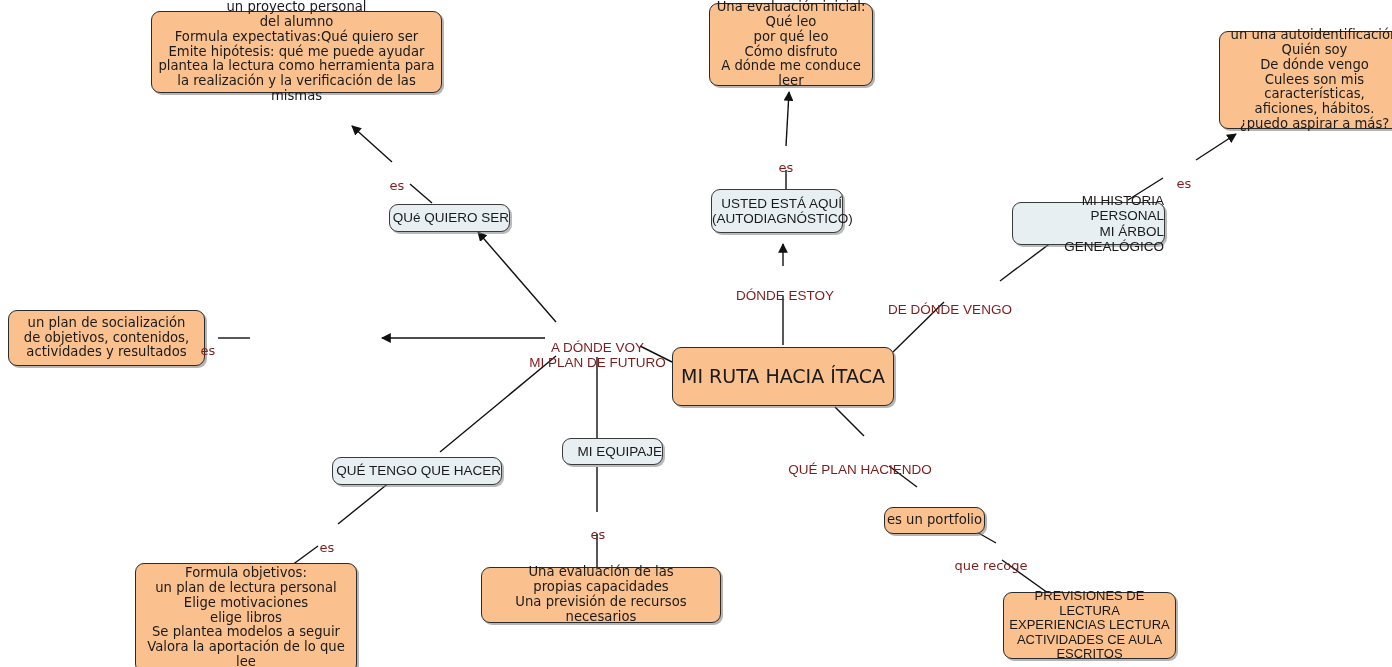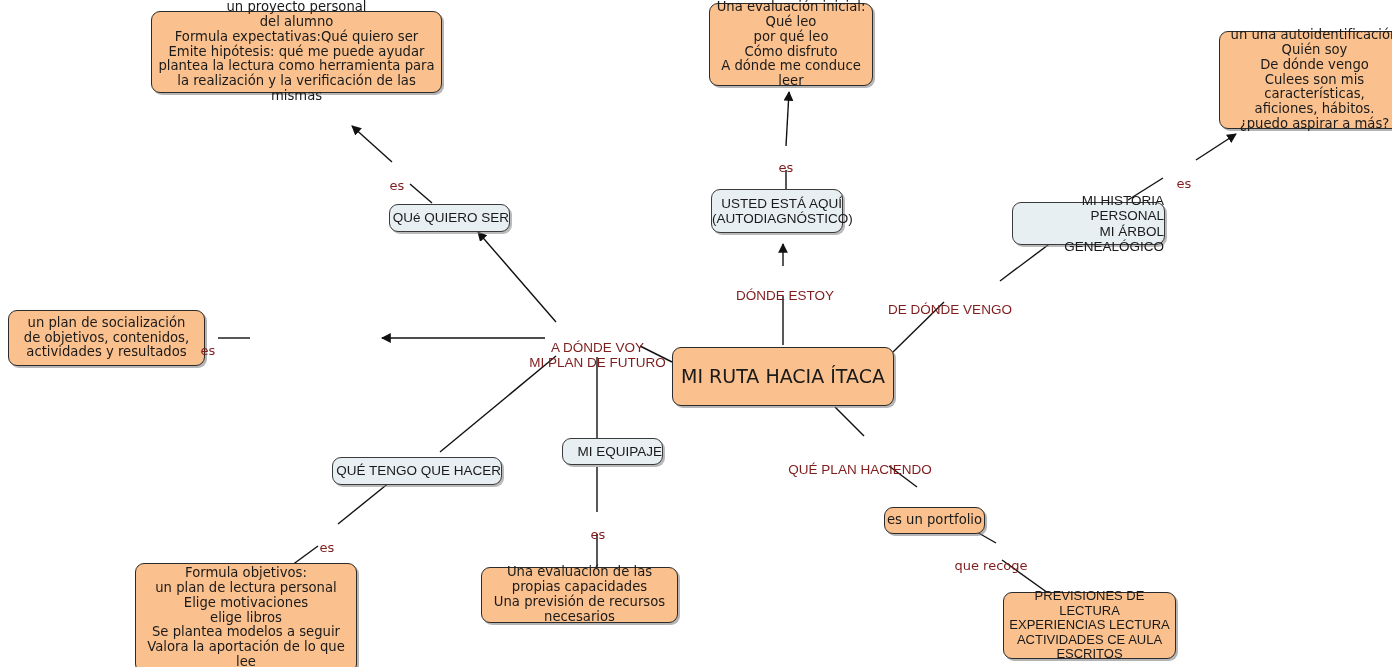--- a/index.html
+++ b/index.html
@@ -130,21 +130,21 @@
 
   <div class="node concept" style="left:135px;top:563px;width:222px;height:110px;">
     <span>Formula objetivos:
 un plan de lectura personal
 Elige motivaciones
 elige libros
 Se plantea modelos a seguir
 Valora la aportación de lo que lee</span>
   </div>
 
-  <div class="node concept" style="left:481px;top:567px;width:197px;height:56px;">
+  <div class="node concept" style="left:481px;top:567px;width:240px;height:56px;">
     <span>Una evaluación de las
 propias capacidades
 Una previsión de recursos necesarios</span>
   </div>
 
   <div class="node link" style="left:389px;top:204px;width:121px;height:28px;">
     <span>QUé QUIERO SER</span>
   </div>
 
   <div class="node link" style="left:711px;top:189px;width:132px;height:44px;">

